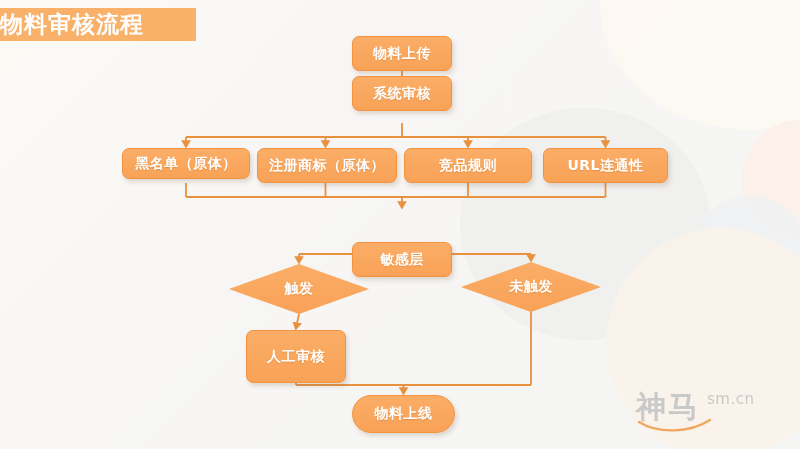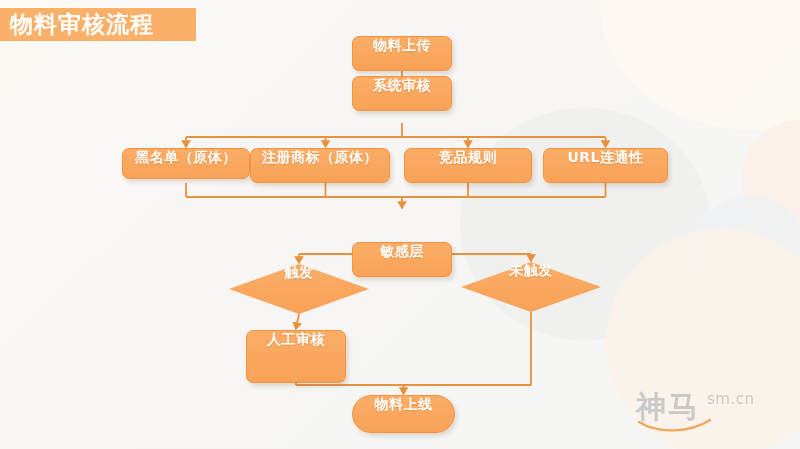--- a/index.html
+++ b/index.html
@@ -79,39 +79,39 @@
     height: 33px;
     background: #f9b169;
     display: flex;
     align-items: center;
   }
   #title-banner .title-text {
     color: #ffffff;
     font-size: 23px;
     font-weight: bold;
     letter-spacing: 1px;
-    padding-left: 10px;
     line-height: 1;
   }
 
   
   #flow {
     position: absolute;
     inset: 0;
   }
   #connectors {
     position: absolute;
     left: 0;
     top: 0;
   }
 
   .node {
     position: absolute;
     box-sizing: border-box;
     display: flex;
+    align-items: center;
     justify-content: center;
     color: #ffffff;
     font-size: 14px;
     font-weight: bold;
     letter-spacing: .5px;
     white-space: nowrap;
     text-shadow: 0 1px 1px rgba(190,110,40,.35);
   }
 
   .node.box {
@@ -229,21 +229,21 @@
     <div id="nodes-layer">
         <div class="node box" style="left: 352px; top: 36px; width: 100px; height: 35px;">
           <span>物料上传</span>
         </div>
         <div class="node box" style="left: 352px; top: 76px; width: 100px; height: 35px;">
           <span>系统审核</span>
         </div>
         <div class="node box" style="left: 122px; top: 148px; width: 128px; height: 31px;">
           <span>黑名单（原体）</span>
         </div>
-        <div class="node box" style="left: 250px; top: 148px; width: 140px; height: 35px;">
+        <div class="node box" style="left: 257px; top: 148px; width: 140px; height: 35px;">
           <span>注册商标（原体）</span>
         </div>
         <div class="node box" style="left: 404px; top: 148px; width: 128px; height: 35px;">
           <span>竞品规则</span>
         </div>
         <div class="node box" style="left: 543px; top: 148px; width: 125px; height: 35px;">
           <span>URL连通性</span>
         </div>
         <div class="node box" style="left: 352px; top: 209px; width: 100px; height: 35px; margin-top: 33px;">
           <span>敏感层</span>

